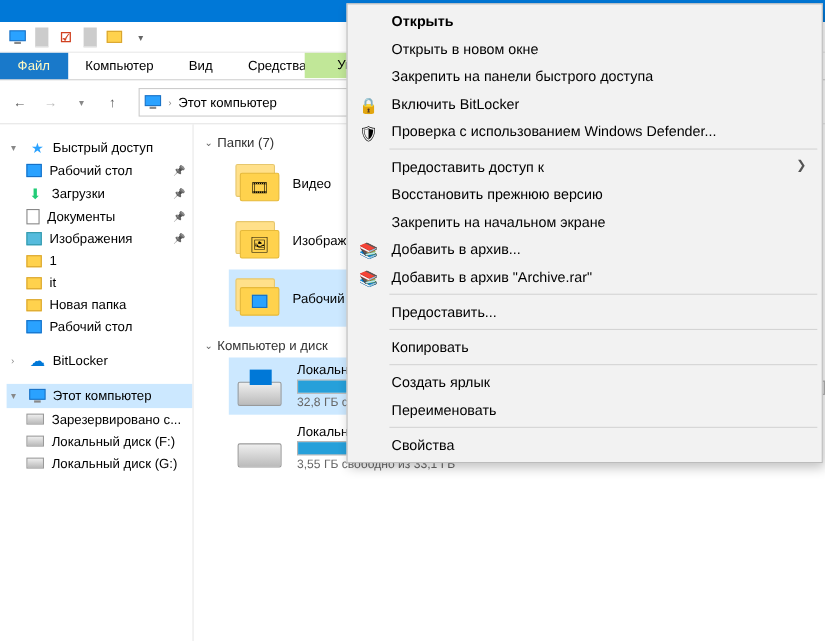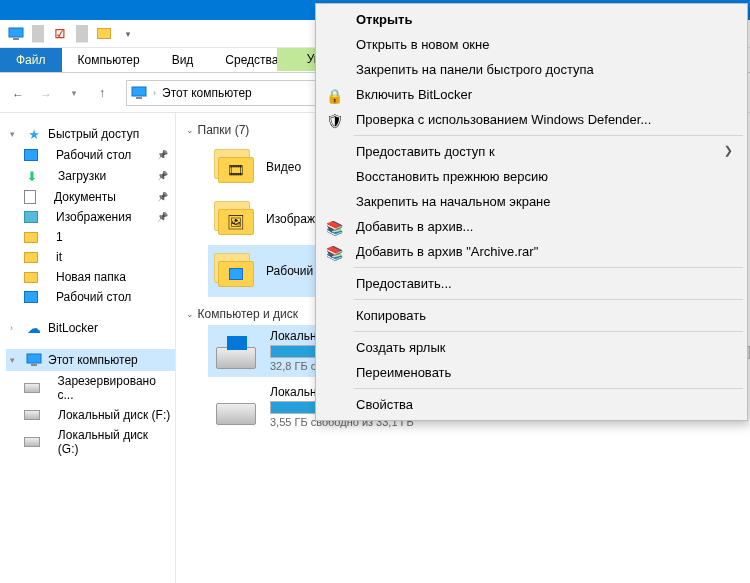--- a/index.html
+++ b/index.html
@@ -23,21 +23,21 @@
 .navbar { height: 40px; display: flex; align-items: center; gap: 4px; padding: 4px 6px; border-bottom: 1px solid #e5e5e5; }
 .nav-btn { width: 24px; height: 24px; display: flex; align-items: center; justify-content: center; color: #555; }
 .nav-btn.disabled { color: #bbb; }
 .addr { flex: 0 0 200px; height: 26px; border: 1px solid #ccc; display: flex; align-items: center; padding: 0 4px; gap: 6px; margin-left: 8px; }
 
 
 .body { display: flex; height: calc(583px - 20px - 28px - 25px - 40px); }
 
 
 .navpane { width: 175px; padding: 10px 0 0 6px; overflow: hidden; }
-.nav-item { display: flex; align-items: center; gap: 18px; padding: 3px 4px 3px 18px; font-size: 12px; position: relative; }
+.nav-item { display: flex; align-items: center; gap: 7px; padding: 3px 4px 3px 18px; font-size: 12px; position: relative; }
 .nav-item.pinned::after { content: '📌'; position: absolute; right: 6px; font-size: 9px; color: #aaa; filter: grayscale(1); }
 .nav-group { padding: 3px 4px 3px 4px; font-size: 12px; display: flex; align-items: center; gap: 6px; }
 .nav-group .chev { width: 10px; color: #888; font-size: 9px; }
 .icon16 { width: 16px; height: 16px; display: inline-flex; align-items: center; justify-content: center; font-size: 13px; }
 
 
 .content { flex: 1; padding: 6px 10px; overflow: hidden; border-left: 1px solid #e8e8e8; }
 .section-head { display: flex; align-items: center; gap: 4px; padding: 4px 0; font-size: 12px; color: #333; }
 .section-head .chev { font-size: 9px; color: #666; }
 

